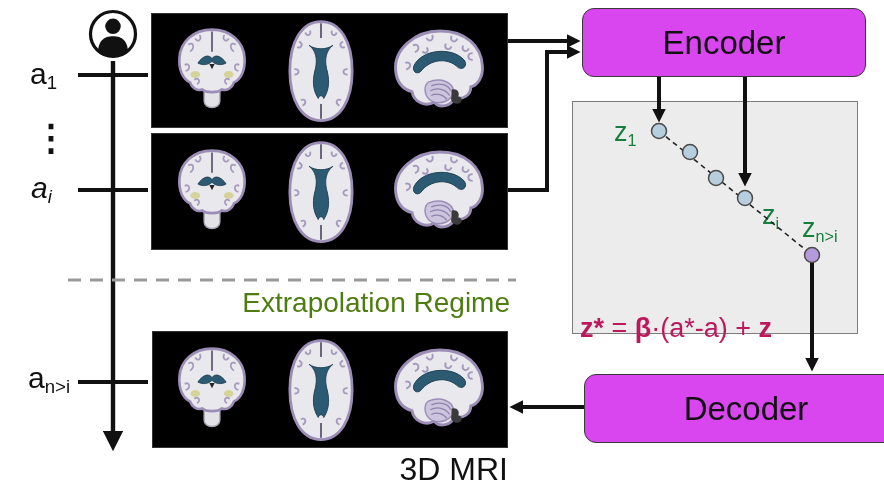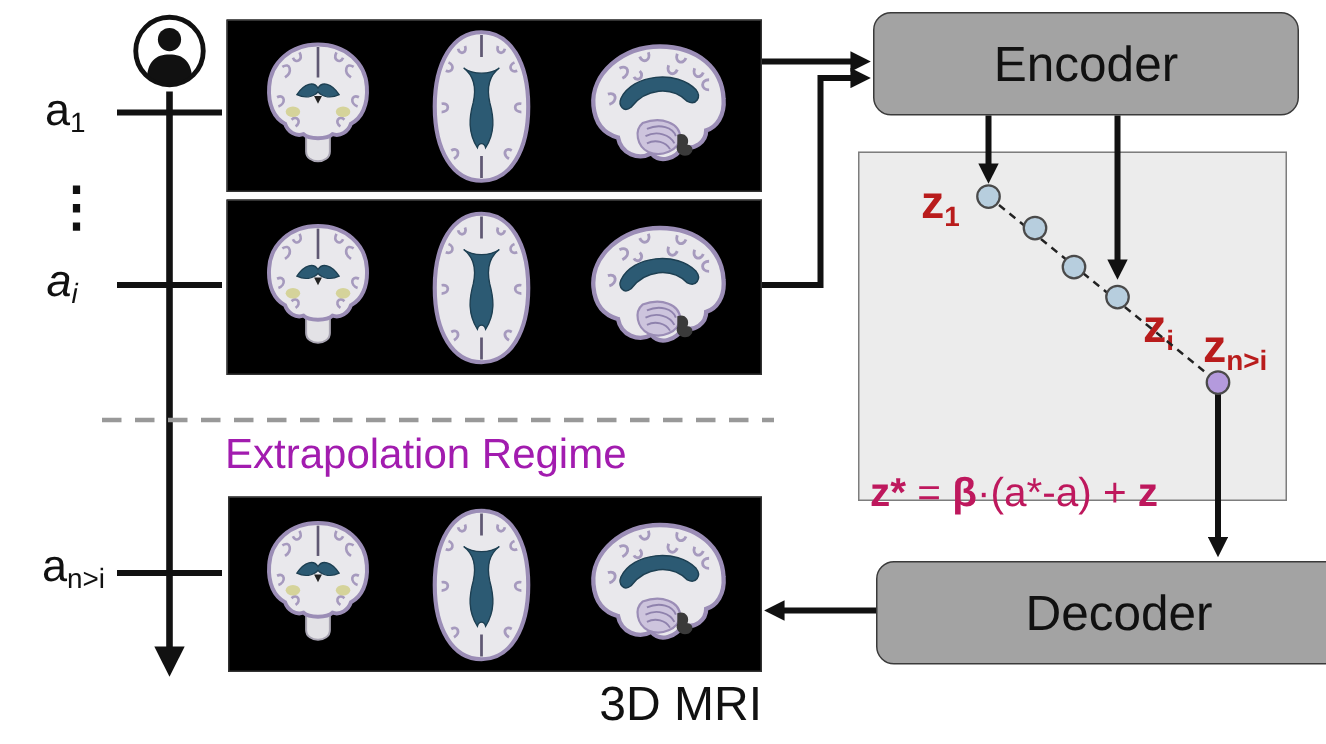--- a/index.html
+++ b/index.html
@@ -13,29 +13,29 @@
   .tick-label sub { font-size:0.62em; vertical-align:-0.28em; }
   .ellipsis { position:absolute; font-size:36px; font-weight:bold; line-height:1; color:#111; }
   .age-label { position:absolute; font-size:33px; color:#111; }
   
   .mri-panel {
     position:absolute; background:#000; border:1px solid #333;
     display:flex; align-items:center; justify-content:space-around; padding:2px 6px; box-sizing:border-box;
   }
   .mri-caption { position:absolute; font-size:32px; color:#111; text-align:right; }
   
-  .regime-label { position:absolute; font-size:28px; color:#a21caf; text-align:left; }
+  .regime-label { position:absolute; font-size:28px; color:#4d7c0f; text-align:right; }
   
   .block {
-    position:absolute; background:#a3a3a3; border:1.6px solid #3a3a3a; border-radius:12px;
+    position:absolute; background:#d946ef; border:1.6px solid #3a3a3a; border-radius:12px;
     display:flex; align-items:center; justify-content:center; font-size:33px; color:#111; box-sizing:border-box;
   }
   
   .latent-box { position:absolute; background:#ececec; border:1.6px solid #7d7d7d; box-sizing:border-box; }
-  .z-label { position:absolute; font-size:31px; font-weight:bold; color:#b91c1c; }
+  .z-label { position:absolute; font-size:27px; font-weight:normal; color:#15803d; }
   .z-label sub { font-size:0.6em; vertical-align:-0.3em; }
   .equation { position:absolute; font-size:27px; color:#be185d; white-space:nowrap;margin-top:20px; }
   .equation .b { font-weight:bold; }
   .overlay { position:absolute; left:0; top:0; pointer-events:none; }
   svg.brain { display:block; }
 </style>
 </head>
 <body>
 
 <div class="canvas">

